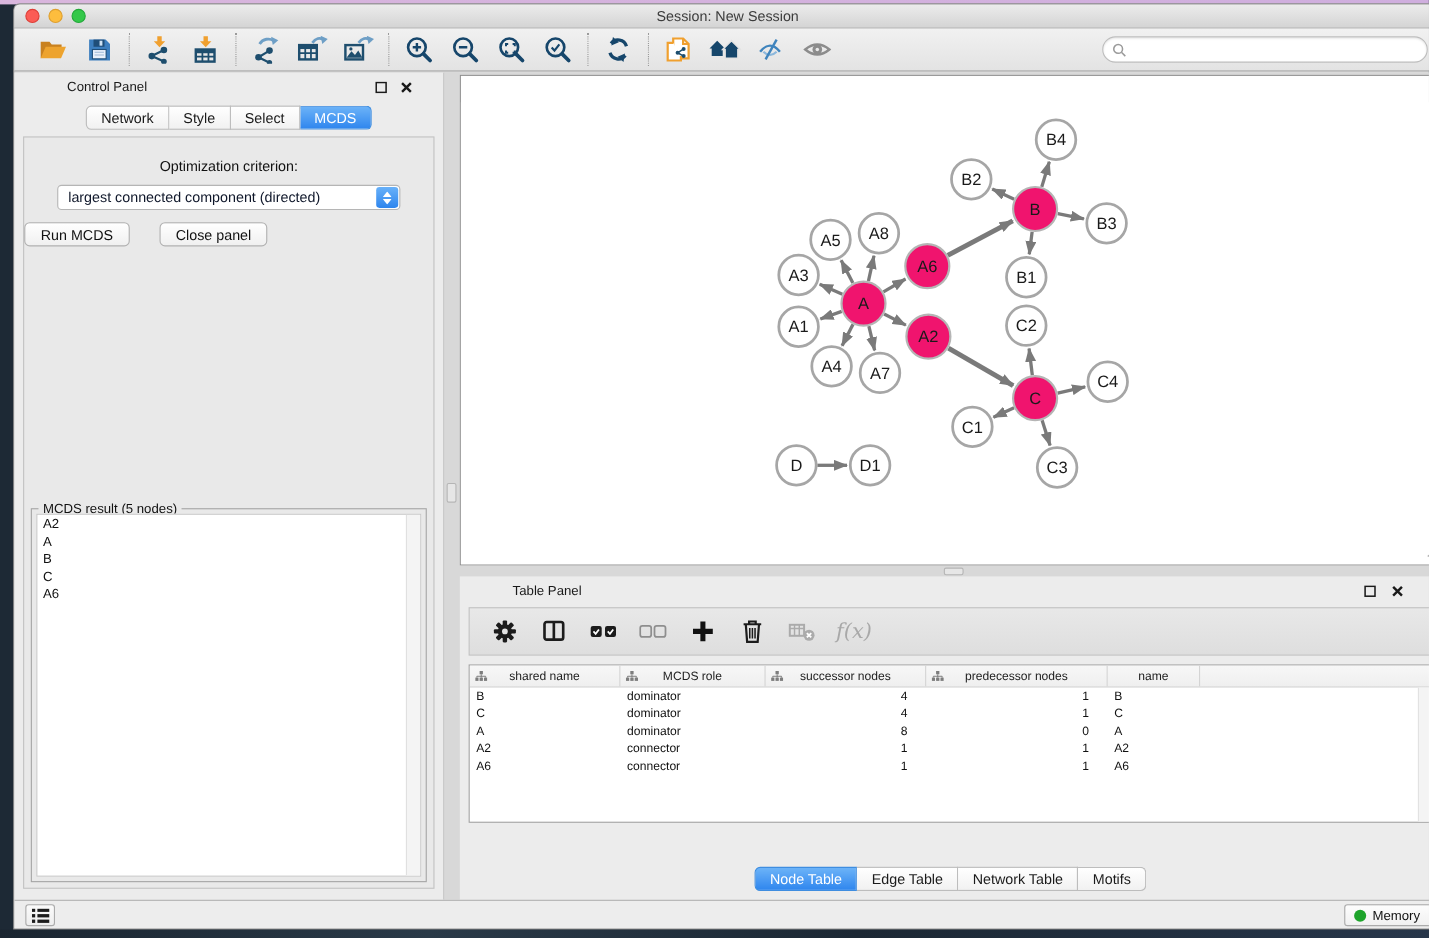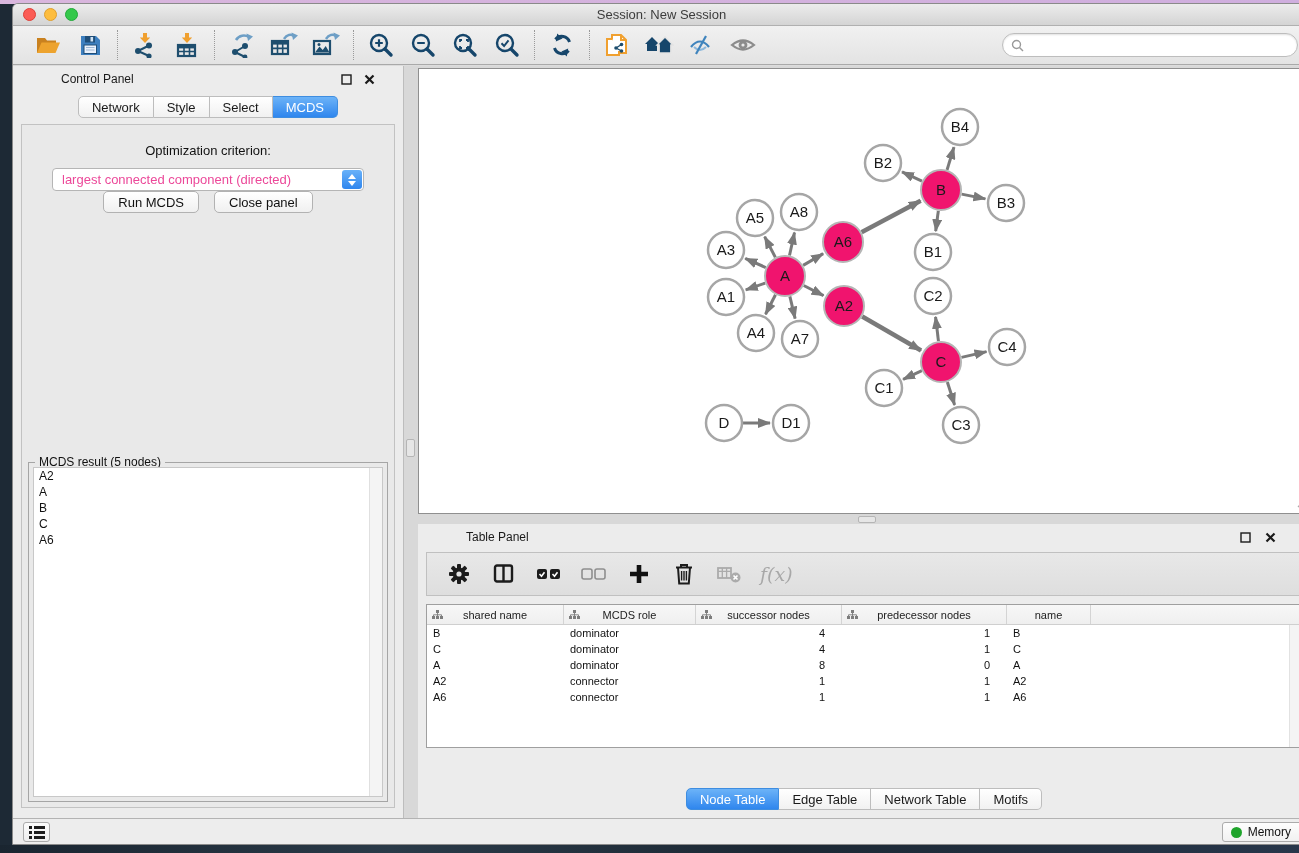--- a/index.html
+++ b/index.html
@@ -52,24 +52,24 @@
     background:linear-gradient(#ffffff,#f1f1f1); border:1px solid #bdbdbd; border-left:none; cursor:default; }
   .seg:first-child { border-left:1px solid #bdbdbd; border-radius:5px 0 0 5px; }
   .seg:last-child { border-radius:0 5px 5px 0; }
   .seg.active { background:linear-gradient(#6cb3f8,#2f86ee); color:#fff; border-color:#3e8de0; }
 
   .cp-body { position:absolute; left:8px; right:8px; top:58px; bottom:10px; background:#e9e9e9;
     border:1px solid #c2c2c2; }
   .opt-label { text-align:center; margin-top:18px; font-size:13px; color:#111; }
   .dropdown { margin:10px auto 0; width:312px; height:23px; background:#fff; border:1px solid #b5b5b5;
     border-radius:4px; display:flex; align-items:center; position:relative; }
-  .dropdown .dd-text { font-size:13px; color:#ec4899; padding-left:9px; }
+  .dropdown .dd-text { font-size:13px; color:#0f172a; padding-left:9px; }
   .dd-stepper { position:absolute; right:1px; top:1px; width:20px; height:19px; border-radius:3px;
     background:linear-gradient(#68b1f9,#2f86ee); display:flex; flex-direction:column; align-items:center; justify-content:center; gap:2px; }
-  .btn-row { display:flex; justify-content:center; gap:15px; }
+  .btn-row { display:flex; gap:27px; margin-top:11px; }
   .mac-btn { height:22px; padding:0 14px; background:linear-gradient(#ffffff,#f0f0f0); border:1px solid #b2b2b2;
     border-radius:5px; font-size:13px; color:#111; display:flex; align-items:center; cursor:default; }
 
   .group-box { position:absolute; left:6px; right:6px; top:337px; bottom:5px; border:1px solid #a5a5a5; }
   .group-label { position:absolute; top:-8px; left:6px; background:#e9e9e9; padding:0 4px; font-size:12px; color:#111; }
   .group-inner { position:absolute; inset:4px; background:#fff; border:1px solid #c8c8c8; overflow:hidden; }
   .group-scroll { position:absolute; right:0; top:0; bottom:0; width:13px; background:#f4f4f4; border-left:1px solid #e0e0e0; }
   .list-item { font-size:12px; color:#111; padding:1.5px 0 1.5px 5px; line-height:13px; }
 
   

